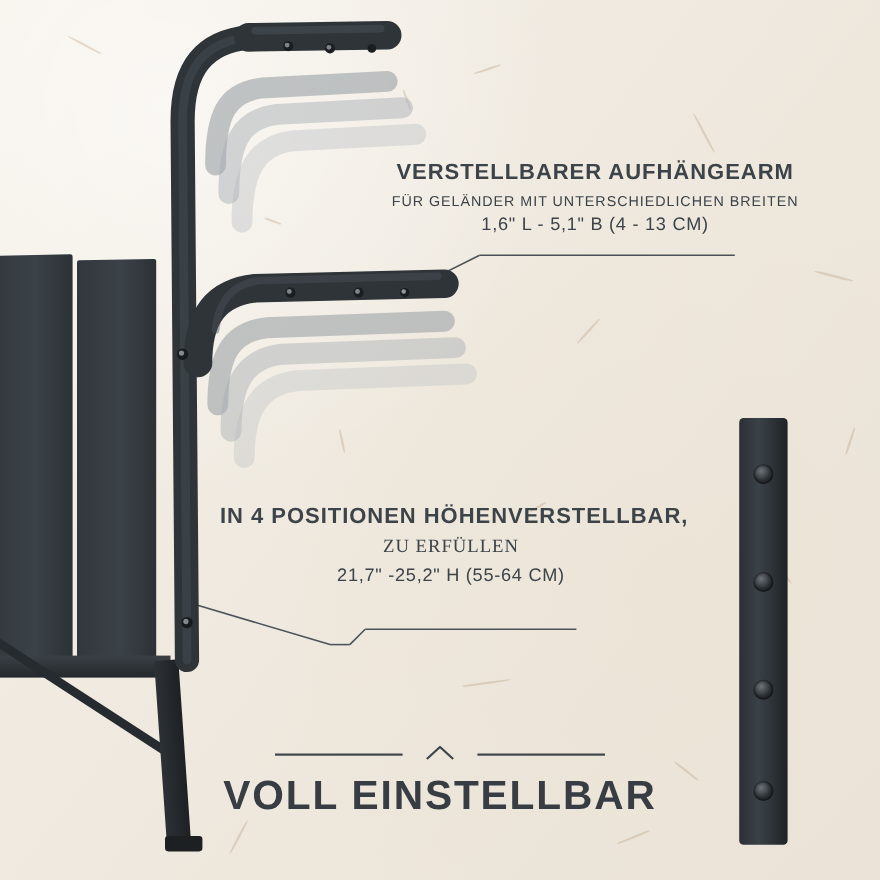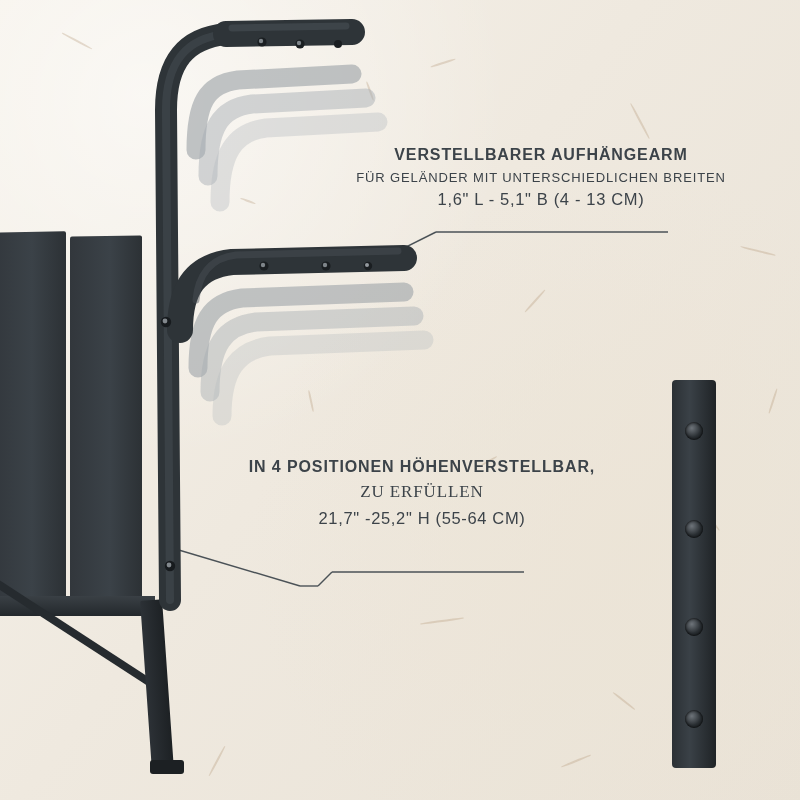--- a/index.html
+++ b/index.html
@@ -96,42 +96,42 @@
     text-align: center;
     color: #3c4349;
     letter-spacing: 0.055em;
     text-transform: uppercase;
   }
   .callout .line {
     display: block;
     white-space: nowrap;
   }
   .callout .l1 {
-    font-size: 16px;
+    font-size: 20px;
     font-weight: 700;
     margin-bottom: 6px;
   }
   .callout .l2 {
     font-size: 13px;
     font-weight: 400;
     margin-bottom: 5px;
   }
   .callout .l3 {
     font-size: 17px;
     font-weight: 400;
     font-family: Liberation Serif, serif;
   }
   .callout .dim {
     font-size: 16.5px;
     font-weight: 400;
     letter-spacing: 0.04em;
   }
 
   #callout-arm  { left: 288px; top: 146px; width: 506px; }
-  #callout-height { left: 212px; top: 458px; width: 420px; }
+  #callout-height { left: 200px; top: 458px; width: 420px; }
 
   
   #footer {
     position: absolute;
     left: 0; right: 0;
     bottom: 56px;
     text-align: center;
   }
   #footer .rule {
     position: relative;
@@ -266,14 +266,24 @@
     <span class="line l2">FÜR GELÄNDER MIT UNTERSCHIEDLICHEN BREITEN</span>
     <span class="line dim">1,6" L - 5,1" B (4 - 13 CM)</span>
   </div>
 
   <div class="callout" id="callout-height">
     <span class="line l1">IN 4 POSITIONEN HÖHENVERSTELLBAR,</span>
     <span class="line l3">ZU ERFÜLLEN</span>
     <span class="line dim" style="display:block;margin-top:7px;">21,7" -25,2" H (55-64 CM)</span>
   </div>
 
+  <div id="footer">
+    <div class="rule">
+      <span class="chev">
+        <svg width="26" height="13" viewBox="0 0 26 13">
+          <polyline points="1,12 13,1 25,12" fill="none" stroke="#3f464c" stroke-width="2"></polyline>
+        </svg>
+      </span>
+    </div>
+    <div class="title">VOLL EINSTELLBAR</div>
+  </div>
 
 </div>
 
 </body></html>

